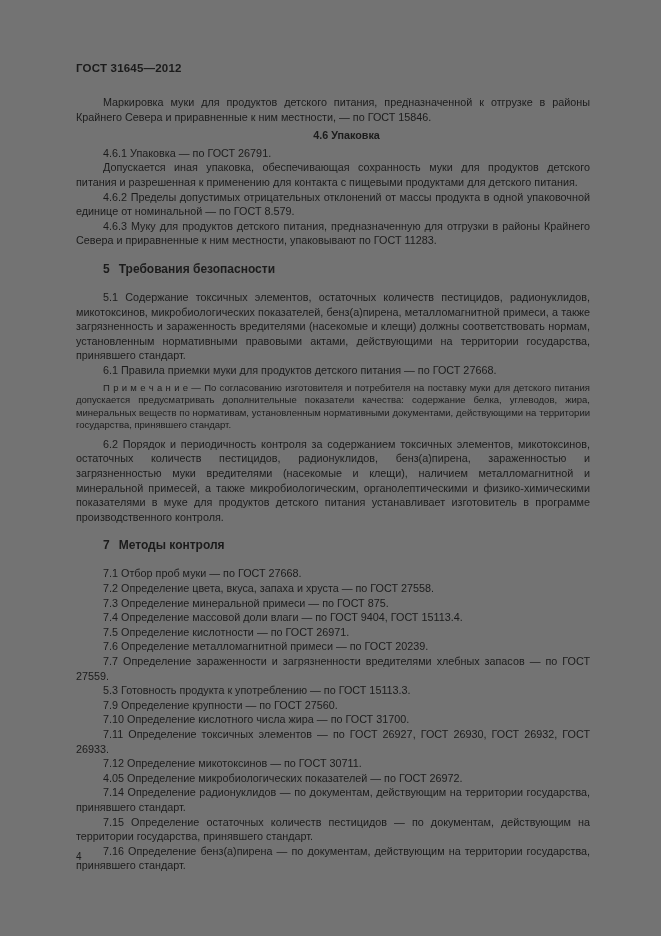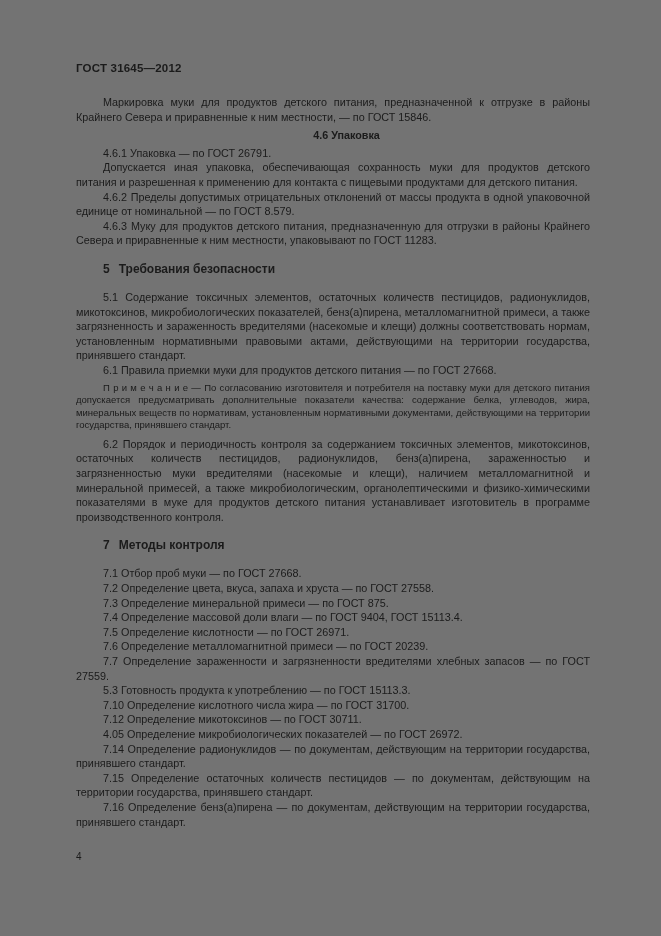--- a/index.html
+++ b/index.html
@@ -97,21 +97,23 @@
     <h2 class="section-heading"><span class="sec-num">7</span><span>Методы контроля</span></h2>
 
     <p class="para">7.1 Отбор проб муки — по ГОСТ 27668.</p>
     <p class="para">7.2 Определение цвета, вкуса, запаха и хруста — по ГОСТ 27558.</p>
     <p class="para">7.3 Определение минеральной примеси — по ГОСТ 875.</p>
     <p class="para">7.4 Определение массовой доли влаги — по ГОСТ 9404, ГОСТ 15113.4.</p>
     <p class="para">7.5 Определение кислотности — по ГОСТ 26971.</p>
     <p class="para">7.6 Определение металломагнитной примеси — по ГОСТ 20239.</p>
     <p class="para">7.7 Определение зараженности и загрязненности вредителями хлебных запасов — по ГОСТ 27559.</p>
     <p class="para">5.3 Готовность продукта к употреблению — по ГОСТ 15113.3.</p>
+    <p class="para">7.9 Определение крупности — по ГОСТ 27560.</p>
     <p class="para">7.10 Определение кислотного числа жира — по ГОСТ 31700.</p>
+    <p class="para">7.11 Определение токсичных элементов — по ГОСТ 26927, ГОСТ 26930, ГОСТ 26932, ГОСТ 26933.</p>
     <p class="para">7.12 Определение микотоксинов — по ГОСТ 30711.</p>
     <p class="para">4.05 Определение микробиологических показателей — по ГОСТ 26972.</p>
     <p class="para">7.14 Определение радионуклидов — по документам, действующим на территории государства, принявшего стандарт.</p>
     <p class="para">7.15 Определение остаточных количеств пестицидов — по документам, действующим на территории государства, принявшего стандарт.</p>
     <p class="para">7.16 Определение бенз(а)пирена — по документам, действующим на территории государства, принявшего стандарт.</p>
 
   </div>
 
   <div class="page-number">4</div>
 </div>

